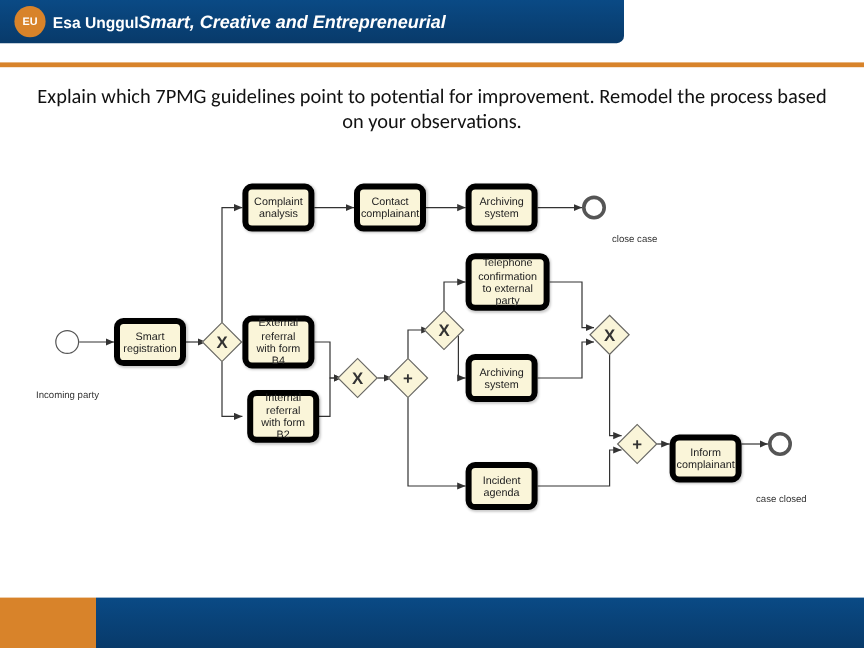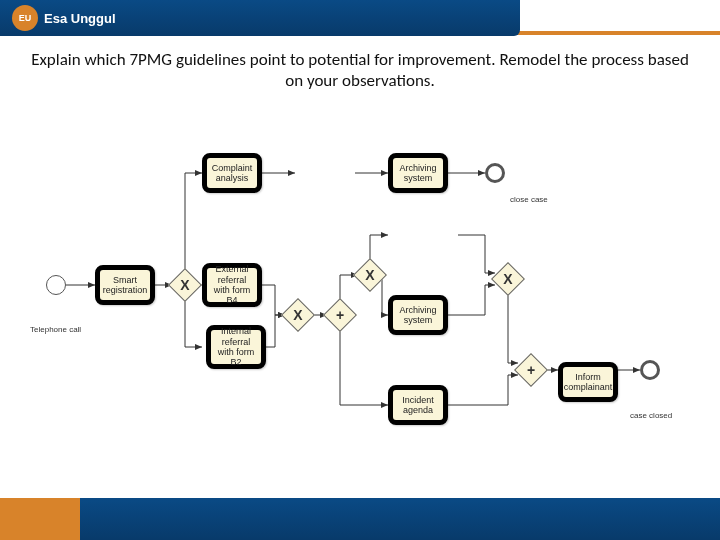--- a/index.html
+++ b/index.html
@@ -6,21 +6,21 @@
   body {
     width: 720px;
     height: 540px;
     font-family: Arial, sans-serif;
     background: #fff;
     position: relative;
     overflow: hidden;
   }
   .header {
     width: 100%;
-    height: 35px;
+    height: 56px;
     background: #fff;
     position: relative;
     border-bottom: 4px solid #d8832a;
   }
   .header-inner {
     position: absolute;
     left: 0; top: 0;
     height: 36px;
     width: 520px;
     background: linear-gradient(to bottom, #0a4a85, #083a6a);
@@ -149,20 +149,21 @@
     background: linear-gradient(to bottom, #0a4a85, #083a6a);
   }
 </style>
 </head>
 <body>
 
 <div class="header">
   <div class="header-inner">
     <div class="logo-badge">EU</div>
     <span class="brand">Esa Unggul</span>
+    <span class="tagline">Smart, Creative and Entrepreneurial</span>
   </div>
 </div>
 
 <div class="instruction">Explain which 7PMG guidelines point to potential for improvement. Remodel the process based on your observations.</div>
 
 <div class="diagram">
 
   <svg class="flows">
     <defs>
       <marker id="arr" markerWidth="8" markerHeight="8" refX="7" refY="3" orient="auto">
@@ -209,27 +210,29 @@
 
       <path d="M408,280 L468,280 L468,250 L478,250"></path>
 
       <path d="M503,245 L518,245"></path>
 
       <path d="M578,245 L600,245"></path>
     </g>
   </svg>
 
   <div class="event-start" style="left:6px; top:150px;"></div>
-  <div class="evlabel" style="left:-10px; top:172px; width:55px;">Telephone call</div>
+  <div class="evlabel" style="left:-10px; top:172px; width:55px;">Incoming party</div>
 
   <div class="task" style="left:55px; top:140px; width:60px; height:40px;">Smart registration</div>
   <div class="task" style="left:162px; top:28px; width:60px; height:40px;">Complaint analysis</div>
   <div class="task" style="left:162px; top:138px; width:60px; height:44px;">External referral with form B4</div>
   <div class="task" style="left:166px; top:200px; width:60px; height:44px;">Internal referral with form B2</div>
+  <div class="task" style="left:255px; top:28px; width:60px; height:40px;">Contact complainant</div>
   <div class="task" style="left:348px; top:28px; width:60px; height:40px;">Archiving system</div>
+  <div class="task" style="left:348px; top:86px; width:70px; height:48px;">Telephone confirmation to external party</div>
   <div class="task" style="left:348px; top:170px; width:60px; height:40px;">Archiving system</div>
   <div class="task" style="left:348px; top:260px; width:60px; height:40px;">Incident agenda</div>
   <div class="task" style="left:518px; top:225px; width:60px; height:40px;margin-top:12px;">Inform complainant</div>
 
   <div class="gateway" style="left:133px; top:148px;">
       <span>X</span>
     </div>
   <div class="gateway" style="left:246px; top:178px;">
       <span>X</span>
     </div>

